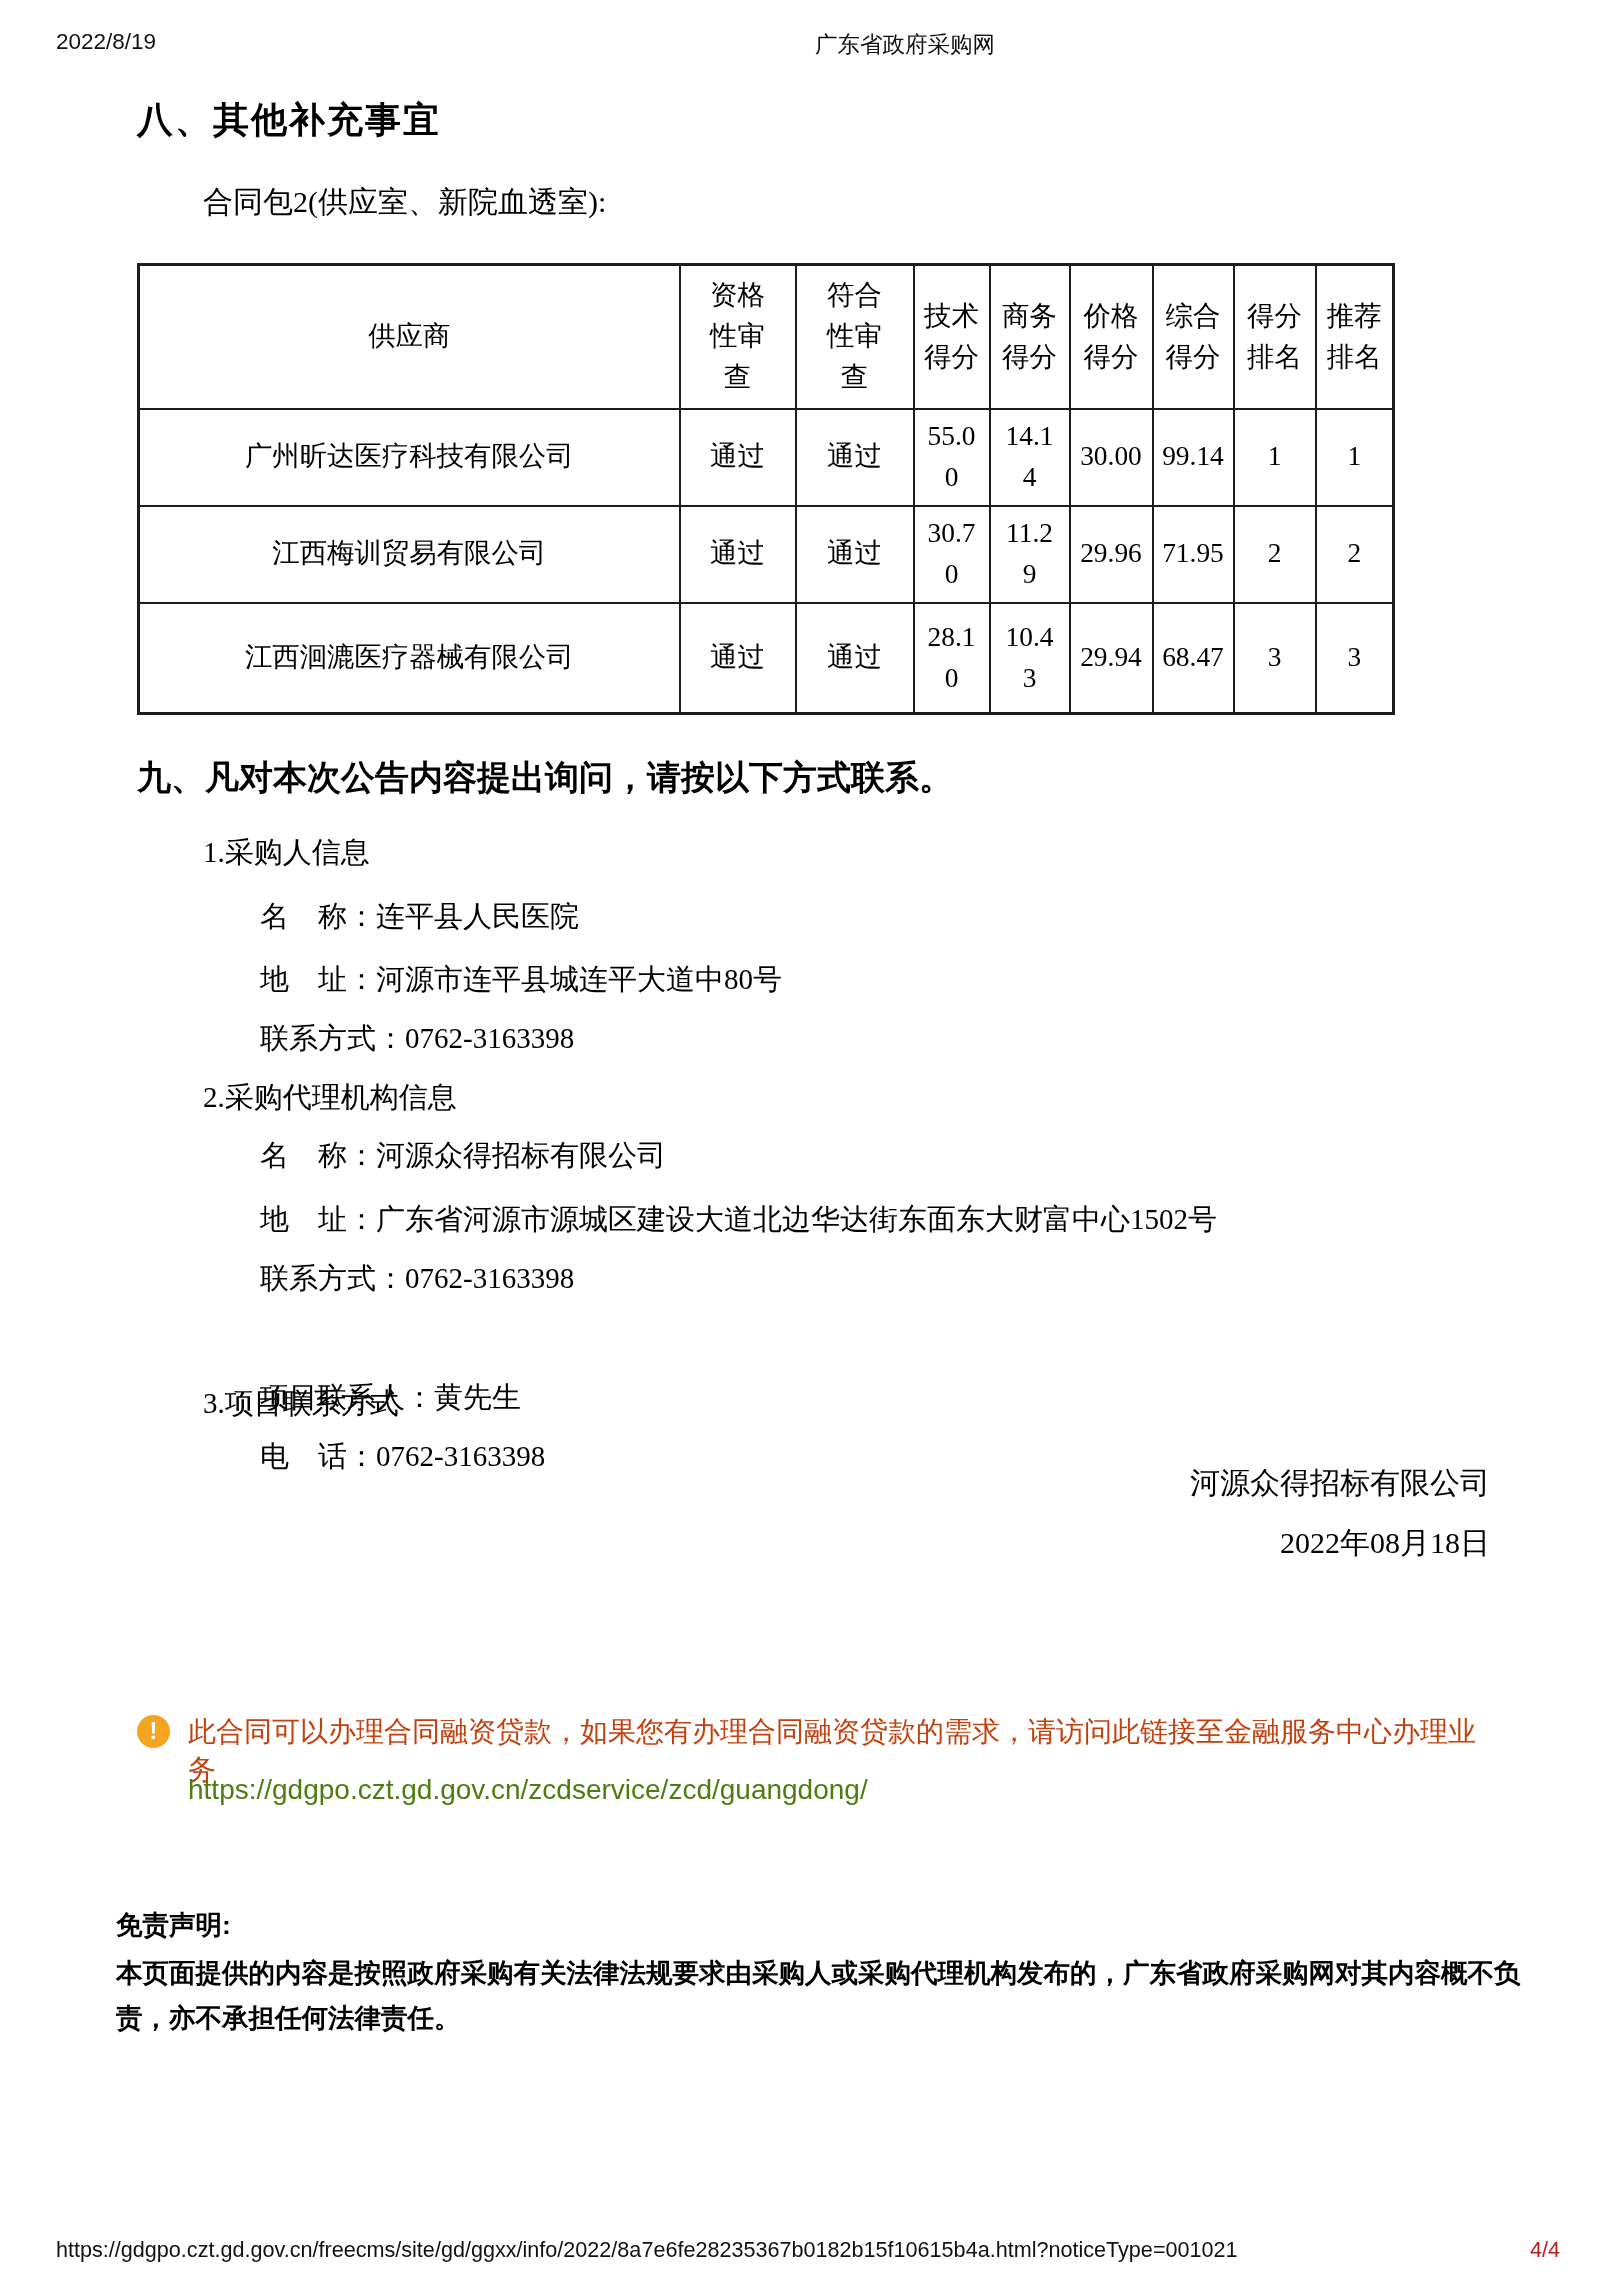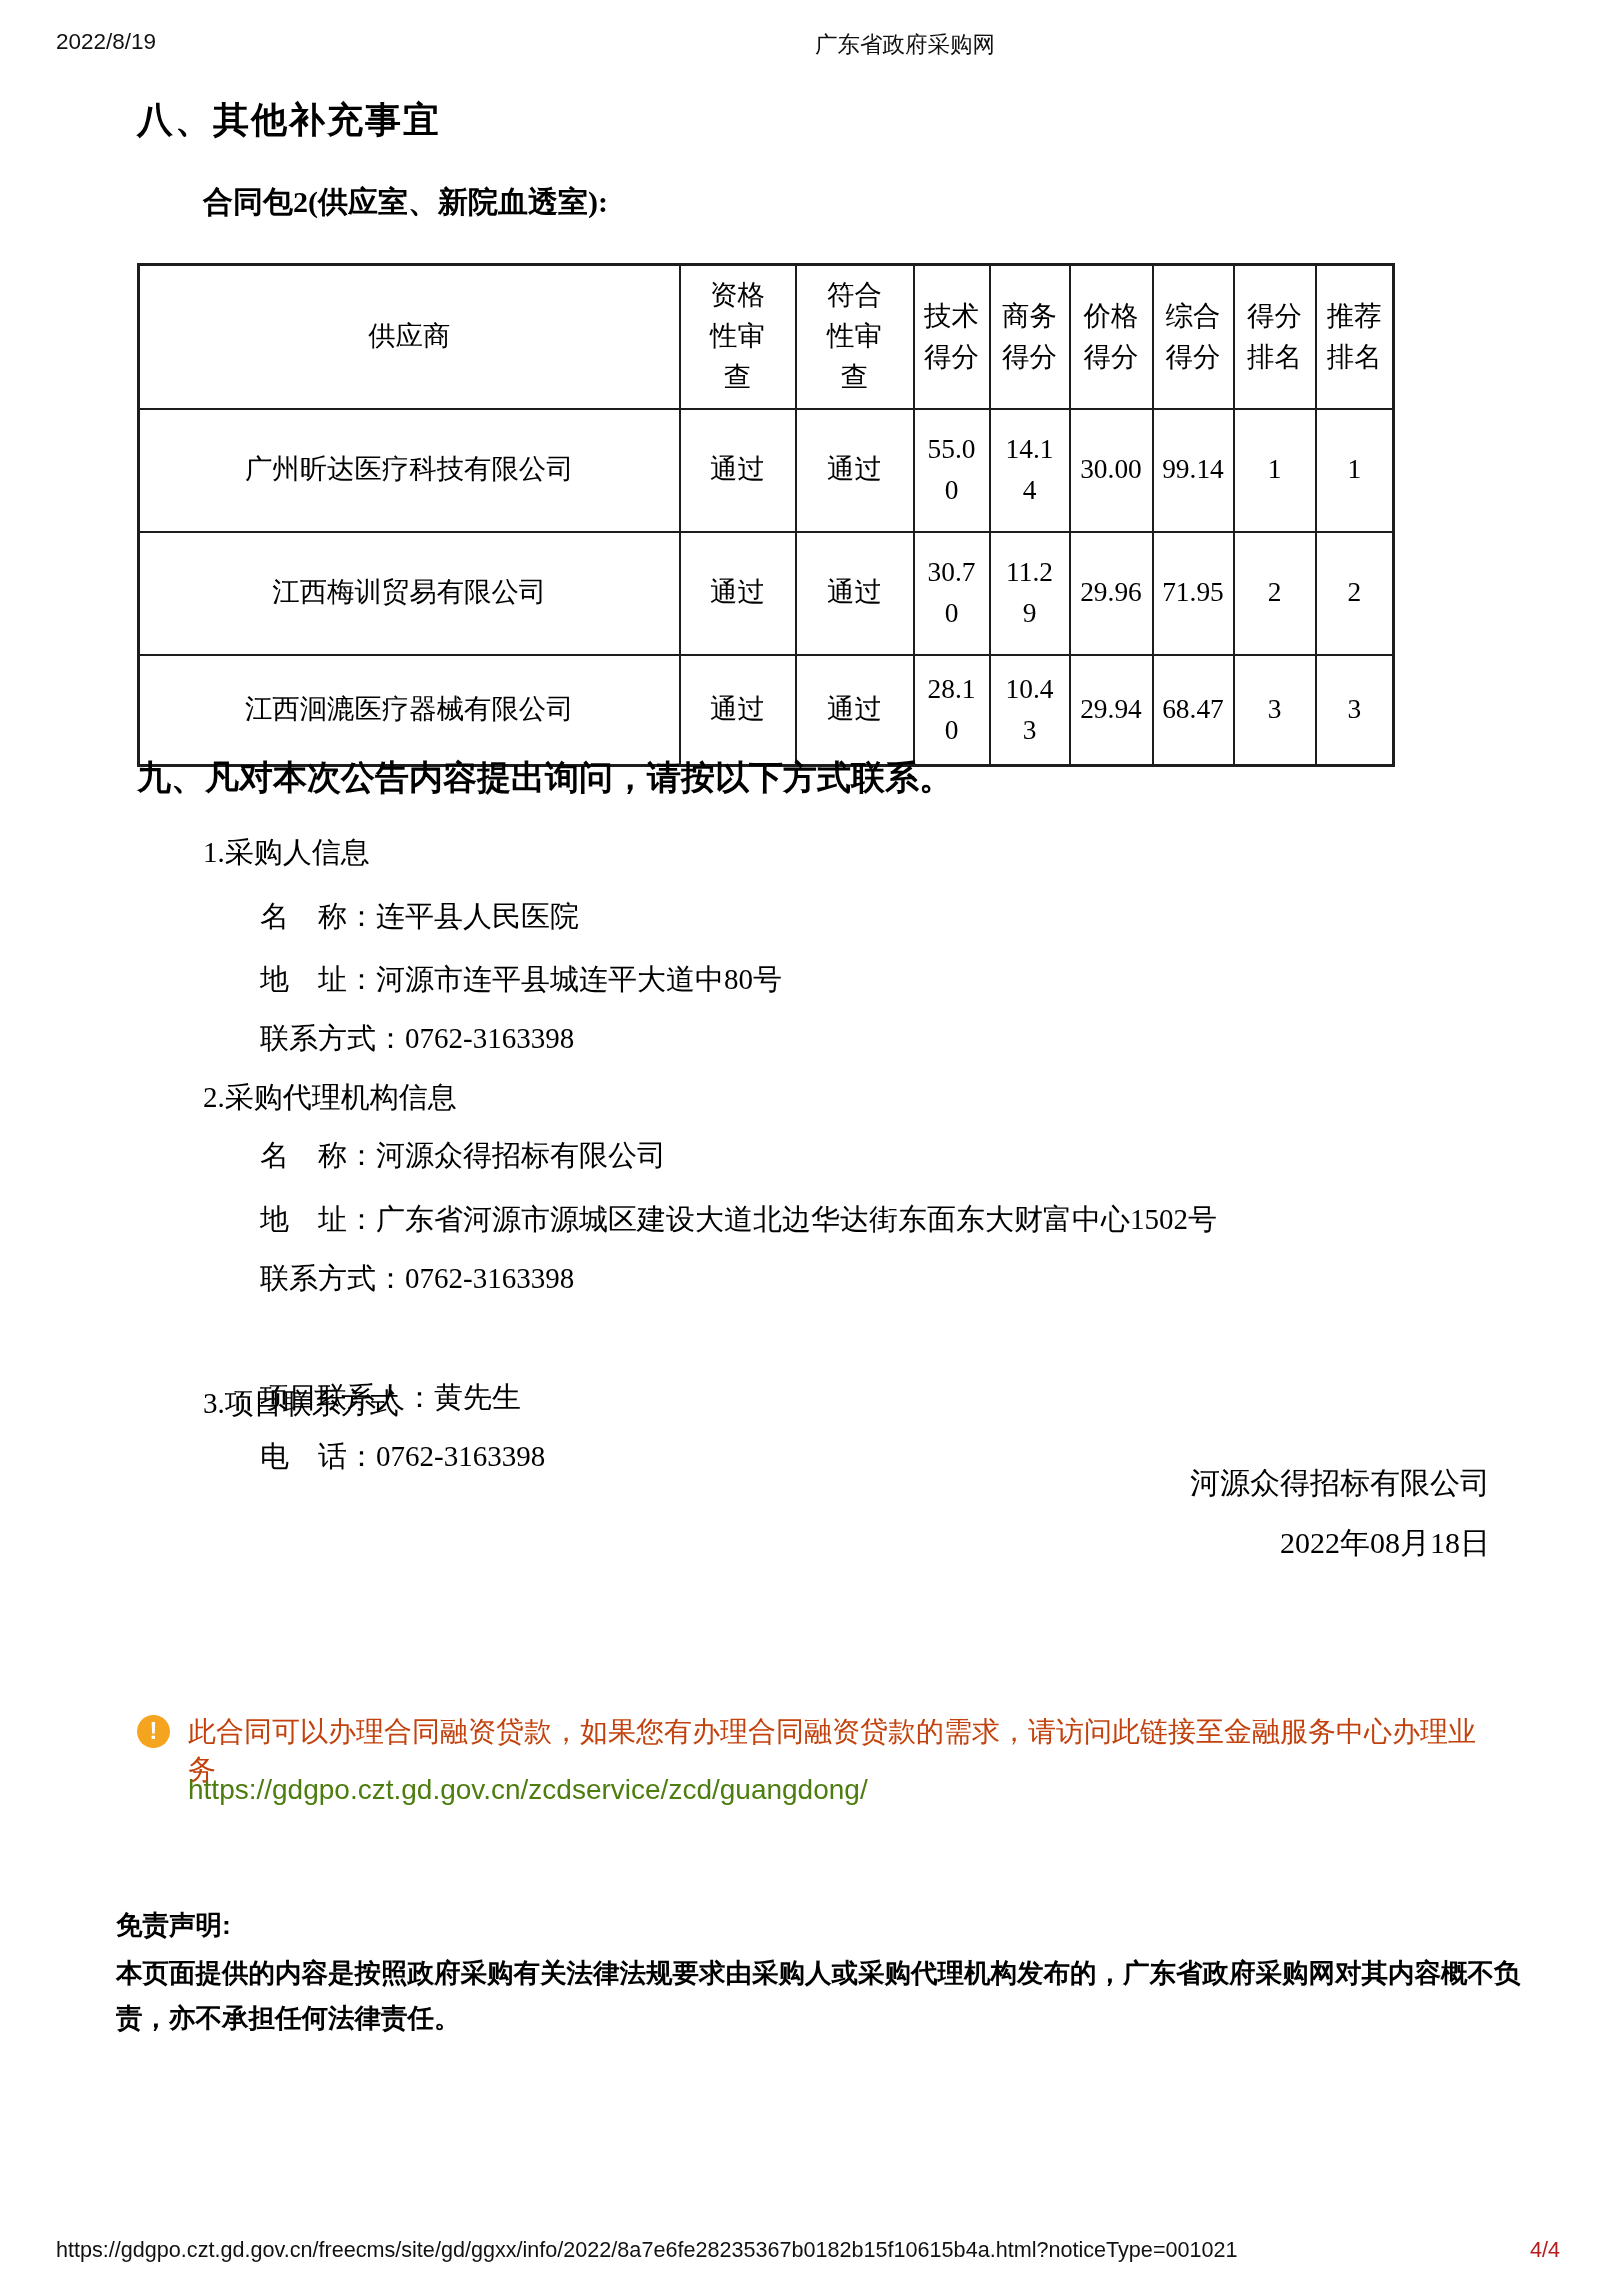--- a/index.html
+++ b/index.html
@@ -15,40 +15,40 @@
   .sans{font-family:"Liberation Sans","DejaVu Sans",sans-serif;}
 
   
   .hdr-date{left:56px;top:29px;font-size:22.5px;color:#111;}
   .hdr-site{left:815px;top:29px;font-size:22.5px;color:#111;}
   .ftr-url{left:56px;top:2237px;font-size:21.6px;color:#111;}
   .ftr-page{right:61px;top:2237px;font-size:21.6px;color:#b91c1c;}
 
   
   .h8{left:137px;top:96px;font-size:36px;font-weight:700;letter-spacing:2px;}
-  .pkg{left:203px;top:182px;font-size:30px;font-weight:700;}
+  .pkg{left:203px;top:182px;font-size:30px;font-weight:400;}
   .h9{left:137px;top:755px;font-size:34px;font-weight:700;}
 
   
   table.score{
     position:absolute;left:137px;top:263px;
     border-collapse:collapse;table-layout:fixed;
     width:1257px;
     font-size:27.4px;
   }
   table.score,table.score th,table.score td{border:2.9px solid #1d1d1d;}
   table.score{border-width:3.9px;}
   table.score th,table.score td{
     text-align:center;vertical-align:middle;
     font-weight:400;padding:0 3.9px;
     line-height:1.5;
     overflow:hidden;
   }
   tr.hrow{height:144px;}
-  tr.drow{height:123px;}
+  tr.drow{height:97px;}
   [data-wrap]{white-space:pre-line;}
 
   
   .item-h{font-size:29px;}
   .line{font-size:29px;}
   .l1{left:203px;}
   .l2{left:260px;}
 
   
   .sig{right:131px;top:1468px;text-align:right;font-size:30px;line-height:1;}

